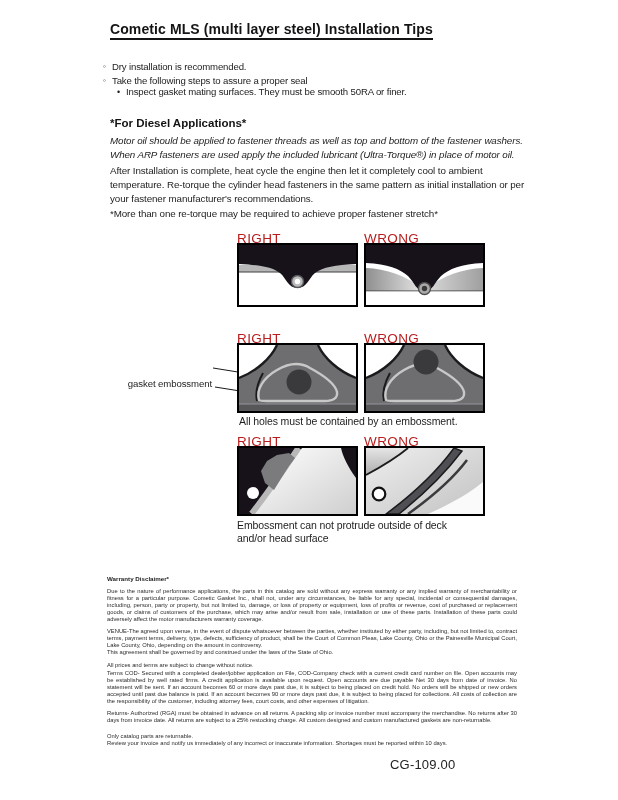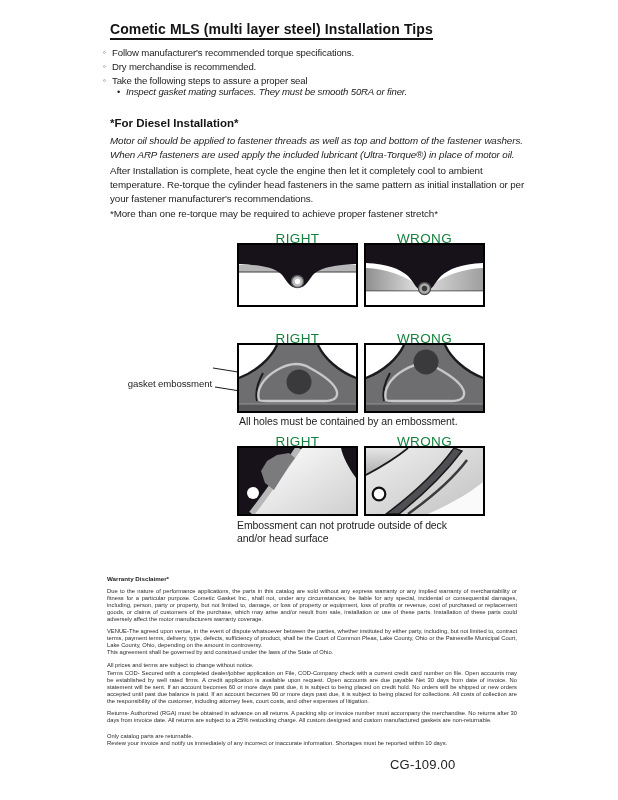--- a/index.html
+++ b/index.html
@@ -11,54 +11,51 @@
   }
   .abs { position:absolute; }
   .title {
     left:110px; top:21px; font-size:14px; font-weight:bold; color:#141416;
     border-bottom:2px solid #141416; padding-bottom:1px; display:inline-block;
     letter-spacing:0.1px;
   }
   .bullet-row { font-size:9.6px; letter-spacing:-0.15px; white-space:nowrap; color:#1d1d1f; }
   .bullet-row .marker { display:inline-block; width:9px; }
   .lvl1 { left:103px; }
-  .lvl2 { left:117px;font-style:italic; }
+  .lvl2 { left:117px; }
   .lvl1 .marker { font-size:8px; vertical-align:1px; }
   .lvl2 .marker { font-size:9px; }
   .section-heading { left:110px; font-size:11.5px; font-weight:bold; color:#141416; }
   .body-par { left:110px; width:418px; font-size:9.8px; line-height:14px; letter-spacing:-0.1px; color:#1d1d1f; }
-  .dg-header { width:121px; text-align:center; font-size:13.5px; letter-spacing:0.4px; color:#15803d; }
+  .dg-header { width:121px; font-size:13.5px; letter-spacing:0.4px; color:#b91c1c; }
   .panel { border:2px solid #000; background:#fff; display:block; }
   .caption { font-size:10.5px; line-height:13px; letter-spacing:-0.1px; color:#1d1d1f; white-space:pre-line; }
   .dg-label { font-size:9.6px; line-height:11.5px; letter-spacing:-0.1px; color:#1d1d1f; text-align:right; white-space:pre-line; }
   .fine-heading { left:107px; font-size:6.2px; font-weight:bold; color:#222; }
   .fine-par { left:107px; width:410px; font-size:5.8px; line-height:7.1px; color:#2b2b2d; white-space:pre-line; text-align:justify; }
   .page-code { left:390px; top:757px; font-size:13px; color:#222; letter-spacing:0.2px; }
 </style>
 </head>
 <body>
 
 <div class="page">
 
   <div class="abs title">Cometic MLS (multi layer steel) Installation Tips</div>
 
-  <div class="abs bullet-row lvl1" style="top:47px;">
-    <span class="marker">◦</span><span>Follow manufacturer's recommended torque specifications.</span>
-  </div>
   <div class="abs bullet-row lvl1" style="top:61px;">
-    <span class="marker">◦</span><span>Dry merchandise is recommended.</span>
+    <span class="marker">◦</span><span>Dry installation is recommended.</span>
   </div>
   <div class="abs bullet-row lvl1" style="top:75px;">
     <span class="marker">◦</span><span>Take the following steps to assure a proper seal</span>
   </div>
   <div class="abs bullet-row lvl2" style="top:86px;">
     <span class="marker">•</span><span>Inspect gasket mating surfaces.  They must be smooth 50RA or finer.</span>
   </div>
 
-  <div class="abs section-heading" style="top:117px;">*For Diesel Installation*</div>
+  <div class="abs section-heading" style="top:117px;">*For Diesel Applications*</div>
   <div class="abs body-par" style="top:134px;font-style:italic;">Motor oil should be applied to fastener threads as well as top and bottom of the fastener washers. When ARP fasteners are used apply the included lubricant (Ultra-Torque®) in place of motor oil.</div>
   <div class="abs body-par" style="top:164px;">After Installation is complete, heat cycle the engine then let it completely cool to ambient temperature. Re-torque the cylinder head fasteners in the same pattern as initial installation or per your fastener manufacturer's recommendations.</div>
   <div class="abs body-par" style="top:207px;">*More than one re-torque may be required to achieve proper fastener stretch*</div>
 
   <div class="abs dg-header" style="left:237px; top:231px;">RIGHT</div>
   <div class="abs dg-header" style="left:364px; top:231px;">WRONG</div>
 
   <svg class="abs panel" style="left:237px; top:243px;" width="117" height="60" viewBox="0 0 117 60">
     <rect width="117" height="60" fill="#ffffff"></rect>
     <rect y="20" width="117" height="7" fill="#b7b7b7"></rect>

